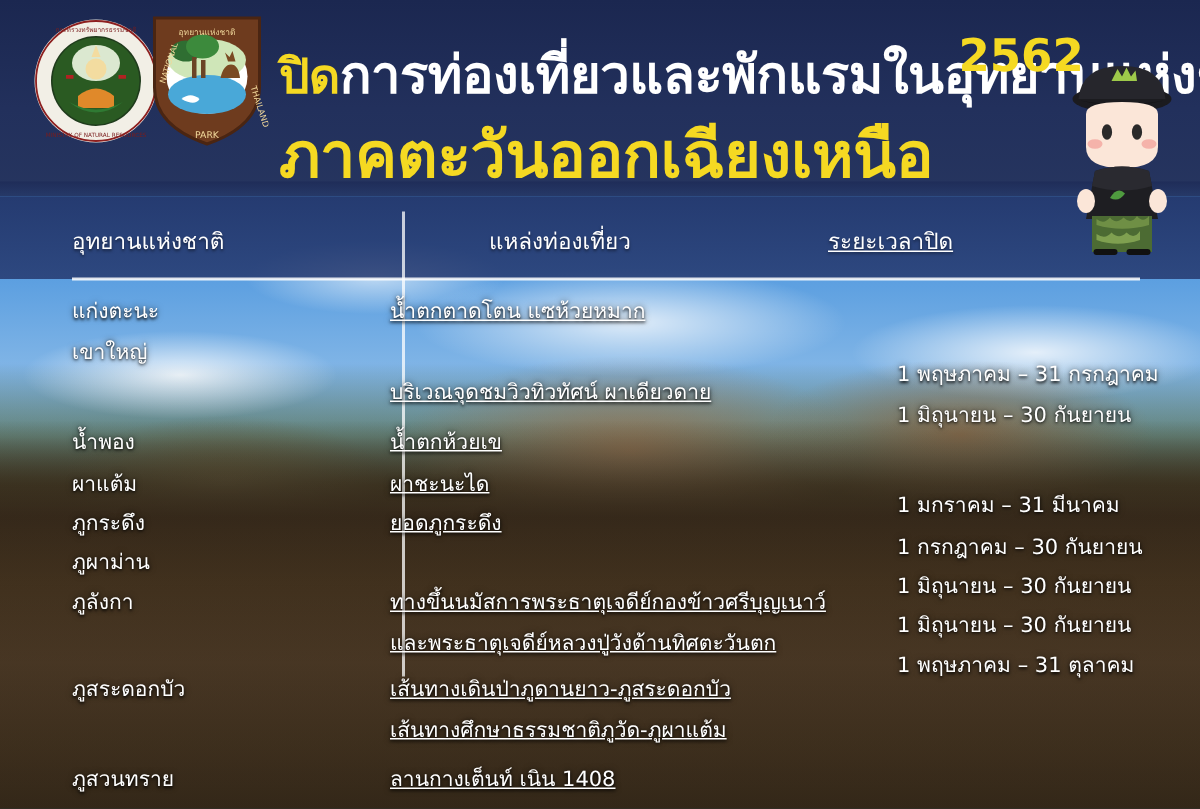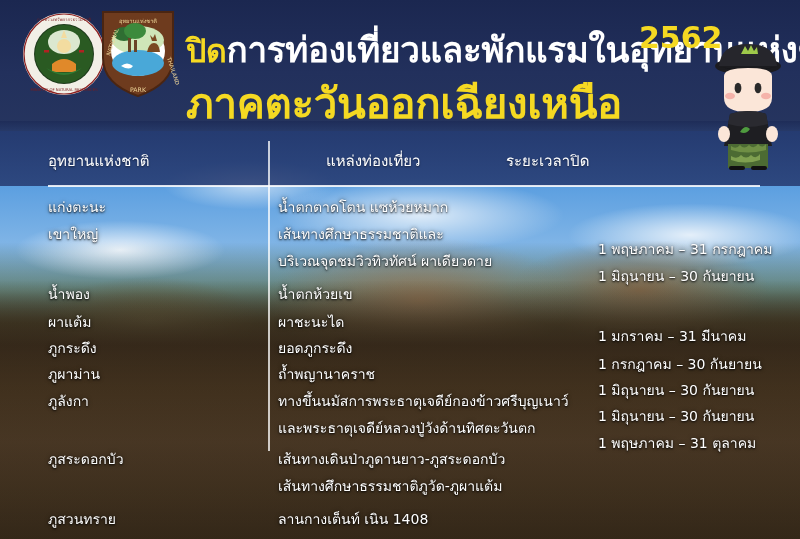--- a/index.html
+++ b/index.html
@@ -66,36 +66,36 @@
     font-size:30px;font-weight:bold;color:#f5d922;margin-top:12px;
   }
   
   #mascot{position:absolute;left:700px;top:36px;width:96px;height:134px;}
   
   #table{position:absolute;left:0;top:131px;width:800px;height:408px;}
   .hrow{position:absolute;left:48px;top:18px;width:712px;height:26px;}
   .hcell{position:absolute;font-size:15px;color:#ffffff;white-space:nowrap;}
   .c1{left:0px;}
   .c2{left:230px;margin-left:48px;}
-  .c3{left:458px;}
+  .c3{left:504px;text-decoration:underline;}
   #vline{
     position:absolute;left:268px;top:10px;width:2px;height:310px;
     background:rgba(255,255,255,0.75);
   }
   #hline{
     position:absolute;left:48px;top:54px;width:712px;height:2px;
     background:rgba(255,255,255,0.85);
   }
   .row{position:absolute;left:48px;width:712px;height:24px;}
   .cell{
     position:absolute;font-size:14px;color:#ffffff;white-space:nowrap;
     text-shadow:0 1px 2px rgba(0,0,0,0.85),0 0 4px rgba(0,0,0,0.6);
   }
   .cell.park{left:0px;}
-  .cell.attr{left:230px;}
+  .cell.attr{left:212px;text-decoration:underline;}
   .cell.date{left:550px;margin-top:42px;}
   .hcell{text-shadow:0 1px 2px rgba(0,0,0,0.5);}
 </style>
 </head>
 <body>
 
 <div id="poster">
 
   <div id="banner"></div>
   <div id="headerstrip"></div>
@@ -173,21 +173,20 @@
     </div>
 
     <div id="rows">
         <div class="row" style="top: 65px; text-align: right;">
           <div class="cell park">แก่งตะนะ</div>
           <div class="cell attr">น้ำตกตาดโตน แซห้วยหมาก</div>
           <div class="cell date">1 พฤษภาคม – 31 กรกฎาคม</div>
         </div>
         <div class="row" style="top: 92px; padding-left: 28px;">
           <div class="cell park">เขาใหญ่</div>
-          <div class="cell attr">เส้นทางศึกษาธรรมชาติและ</div>
           <div class="cell date">1 มิถุนายน – 30 กันยายน</div>
         </div>
         <div class="row" style="top: 119px;">
           <div class="cell park"></div>
           <div class="cell attr">บริเวณจุดชมวิวทิวทัศน์ ผาเดียวดาย</div>
           <div class="cell date"></div>
         </div>
         <div class="row" style="top: 152px;">
           <div class="cell park">น้ำพอง</div>
           <div class="cell attr">น้ำตกห้วยเข</div>
@@ -198,21 +197,20 @@
           <div class="cell attr">ผาชะนะได</div>
           <div class="cell date">1 กรกฎาคม – 30 กันยายน</div>
         </div>
         <div class="row" style="top: 206px;">
           <div class="cell park">ภูกระดึง</div>
           <div class="cell attr">ยอดภูกระดึง</div>
           <div class="cell date">1 มิถุนายน – 30 กันยายน</div>
         </div>
         <div class="row" style="top: 232px;">
           <div class="cell park">ภูผาม่าน</div>
-          <div class="cell attr">ถ้ำพญานาคราช</div>
           <div class="cell date">1 มิถุนายน – 30 กันยายน</div>
         </div>
         <div class="row" style="top: 259px;">
           <div class="cell park">ภูลังกา</div>
           <div class="cell attr">ทางขึ้นนมัสการพระธาตุเจดีย์กองข้าวศรีบุญเนาว์</div>
           <div class="cell date">1 พฤษภาคม – 31 ตุลาคม</div>
         </div>
         <div class="row" style="top: 286px;">
           <div class="cell park"></div>
           <div class="cell attr">และพระธาตุเจดีย์หลวงปู่วังด้านทิศตะวันตก</div>

